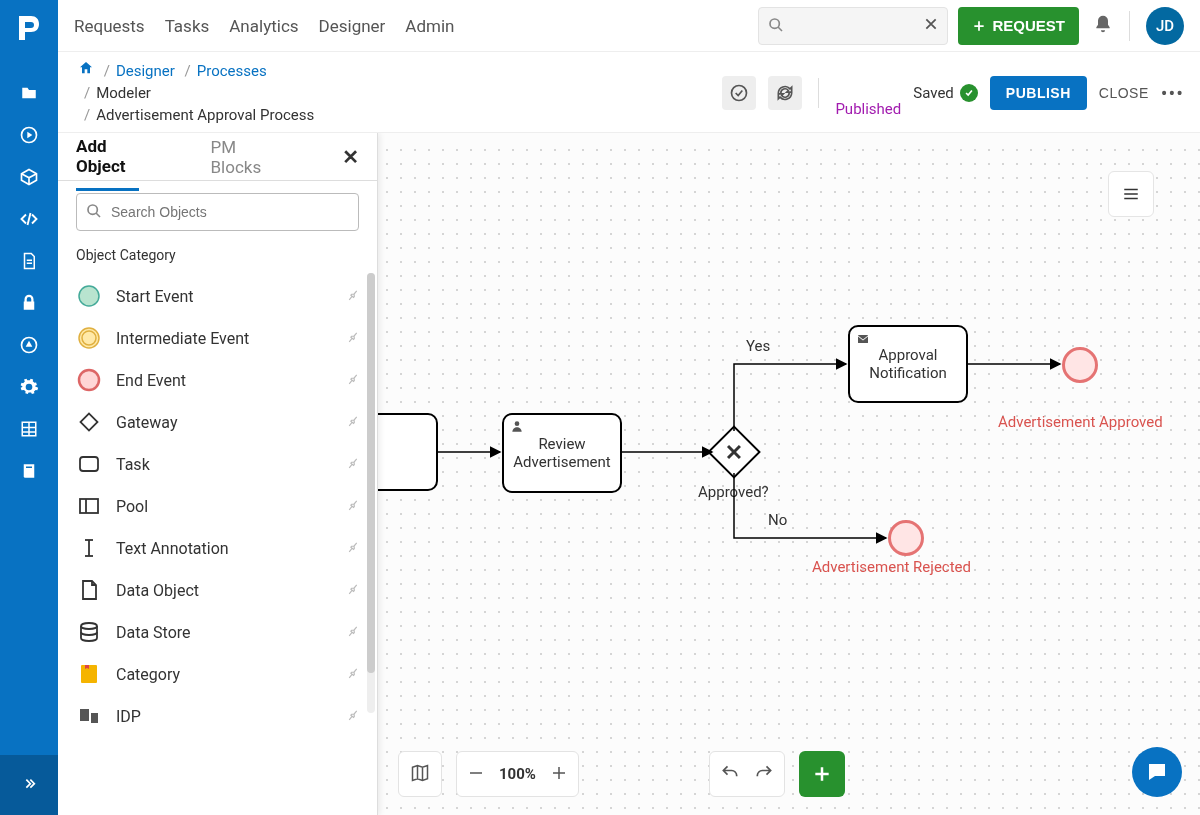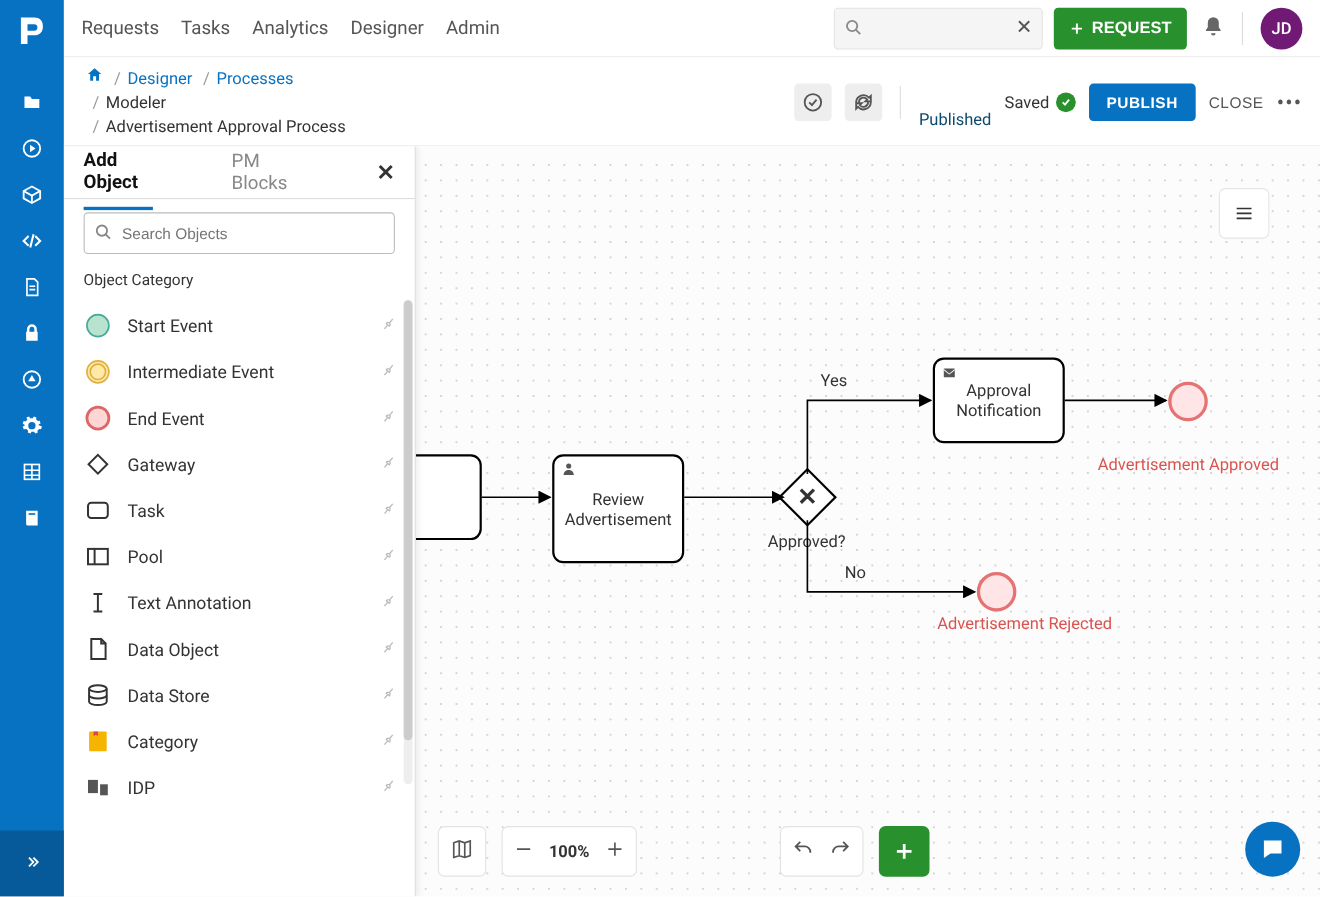--- a/index.html
+++ b/index.html
@@ -20,32 +20,32 @@
 .topnav .nav-links { display: flex; gap: 20px; }
 .topnav .nav-links a { color: #555; text-decoration: none; font-size: 17px; cursor: pointer; }
 .topnav .spacer { flex: 1; }
 .topnav .search-box { position: relative; width: 190px; }
 .topnav .search-box input { width: 100%; height: 38px; background: #f5f5f5; border: 1px solid #e3e3e3; border-radius: 4px; padding: 0 34px; font-size: 14px; }
 .topnav .search-box .si { position: absolute; left: 10px; top: 10px; color: #888; }
 .topnav .search-box .xi { position: absolute; right: 10px; top: 10px; color: #555; cursor: pointer; }
 .topnav .request-btn { margin-left: 10px; height: 38px; background: #28912e; color: #fff; border: none; border-radius: 4px; padding: 0 14px; font-size: 15px; font-weight: 600; display: flex; align-items: center; gap: 6px; cursor: pointer; }
 .topnav .bell { margin-left: 14px; color: #666; cursor: pointer; }
 .topnav .divider { width: 1px; height: 30px; background: #ddd; margin: 0 16px; }
-.topnav .avatar { width: 38px; height: 38px; border-radius: 50%; background: #701a75; color: #fff; display: flex; align-items: center; justify-content: center; font-size: 15px; font-weight: 500; cursor: pointer; }
+.topnav .avatar { width: 38px; height: 38px; border-radius: 50%; background: #0369a1; color: #fff; display: flex; align-items: center; justify-content: center; font-size: 15px; font-weight: 500; cursor: pointer; }
 
 
 .subheader { display: flex; padding: 8px 16px 6px 20px; border-bottom: 1px solid #eee; align-items: center; min-height: 64px; }
 .breadcrumbs { flex: 1; font-size: 15px; color: #333; line-height: 22px; }
 .breadcrumbs a { color: #0872c2; text-decoration: none; cursor: pointer; }
 .breadcrumbs .sep { color: #999; margin: 0 6px; }
 .breadcrumbs .home { color: #0872c2; }
 .subheader .actions { display: flex; align-items: center; gap: 12px; }
 .icon-btn { width: 34px; height: 34px; background: #eee; border-radius: 4px; display: flex; align-items: center; justify-content: center; cursor: pointer; color: #555; }
 .vline { width: 1px; height: 30px; background: #ddd; margin: 0 4px; }
-.status-pub { color: #0c4a6e; font-size: 15px; margin-top: 32px; }
+.status-pub { color: #a21caf; font-size: 15px; margin-top: 32px; }
 .status-saved { color: #333; font-size: 15px; display: flex; gap: 6px; }
 .check-circle { width: 18px; height: 18px; border-radius: 50%; background: #28912e; display: inline-flex; align-items: center; justify-content: center; }
 .publish-btn { background: #0872c2; color: #fff; border: none; border-radius: 4px; height: 34px; padding: 0 16px; font-size: 14px; font-weight: 600; cursor: pointer; letter-spacing: 0.5px; }
 .close-btn { background: none; border: none; color: #555; font-size: 14px; cursor: pointer; letter-spacing: 0.5px; }
 .ellipsis { font-size: 20px; color: #555; cursor: pointer; letter-spacing: 1px; }
 
 
 .workspace { flex: 1; display: flex; position: relative; overflow: hidden; }
 
 
@@ -404,21 +404,21 @@
         <div class="burger-btn">
             <svg width="22" height="18" viewBox="0 0 24 24" fill="none" stroke="#333" stroke-width="2">
               <path d="M3 6h18M3 12h18M3 18h18"></path>
             </svg>
           </div>
 
         <div class="diagram">
 
           <div class="node-task" style="left:-60px; top:280px; width:120px; height:78px;"></div>
 
-          <div class="node-task" style="left:124px; top:280px; width:120px; height:99px;">
+          <div class="node-task" style="left:124px; top:280px; width:120px; height:80px;">
             <span class="corner-icon"><svg width="14" height="14" viewBox="0 0 24 24" fill="#555">
                   <circle cx="12" cy="8" r="4"></circle>
                   <path d="M4 22c0-5 4-8 8-8s8 3 8 8"></path>
                 </svg></span>
             <span>Review Advertisement</span>
           </div>
 
           <div class="gateway" style="left:337px; top:300px;">
               <span class="gx">✕</span>
             </div>
@@ -432,21 +432,21 @@
                   <rect x="2" y="4" width="20" height="16" rx="1"></rect>
                   <path fill="#fff" d="M2 5l10 8 10-8v2l-10 8L2 7z"></path>
                 </svg></span>
             <span>Approval Notification</span>
           </div>
 
           <div class="end-event" style="left:684px; top:214px;"></div>
           <div class="end-label" style="left:620px; top:252px;margin-top:28px;">Advertisement Approved</div>
 
           <div class="end-event" style="left:510px; top:387px;"></div>
-          <div class="end-label" style="left:474px; top:425px;">Advertisement Rejected</div>
+          <div class="end-label" style="left:434px; top:425px;">Advertisement Rejected</div>
 
           <svg class="arrows">
             <defs>
                 <marker id="ah" markerWidth="8" markerHeight="8" refX="7" refY="4" orient="auto">
                   <path d="M0 0L8 4L0 8z" fill="#000"></path>
                 </marker>
               </defs>
             <line x1="60" y1="319" x2="122" y2="319" stroke="#000" stroke-width="1.5" marker-end="url(#ah)"></line>
             <line x1="244" y1="319" x2="334" y2="319" stroke="#000" stroke-width="1.5" marker-end="url(#ah)"></line>
             <path d="M356 298 V231 H468" fill="none" stroke="#000" stroke-width="1.5" marker-end="url(#ah)"></path>

